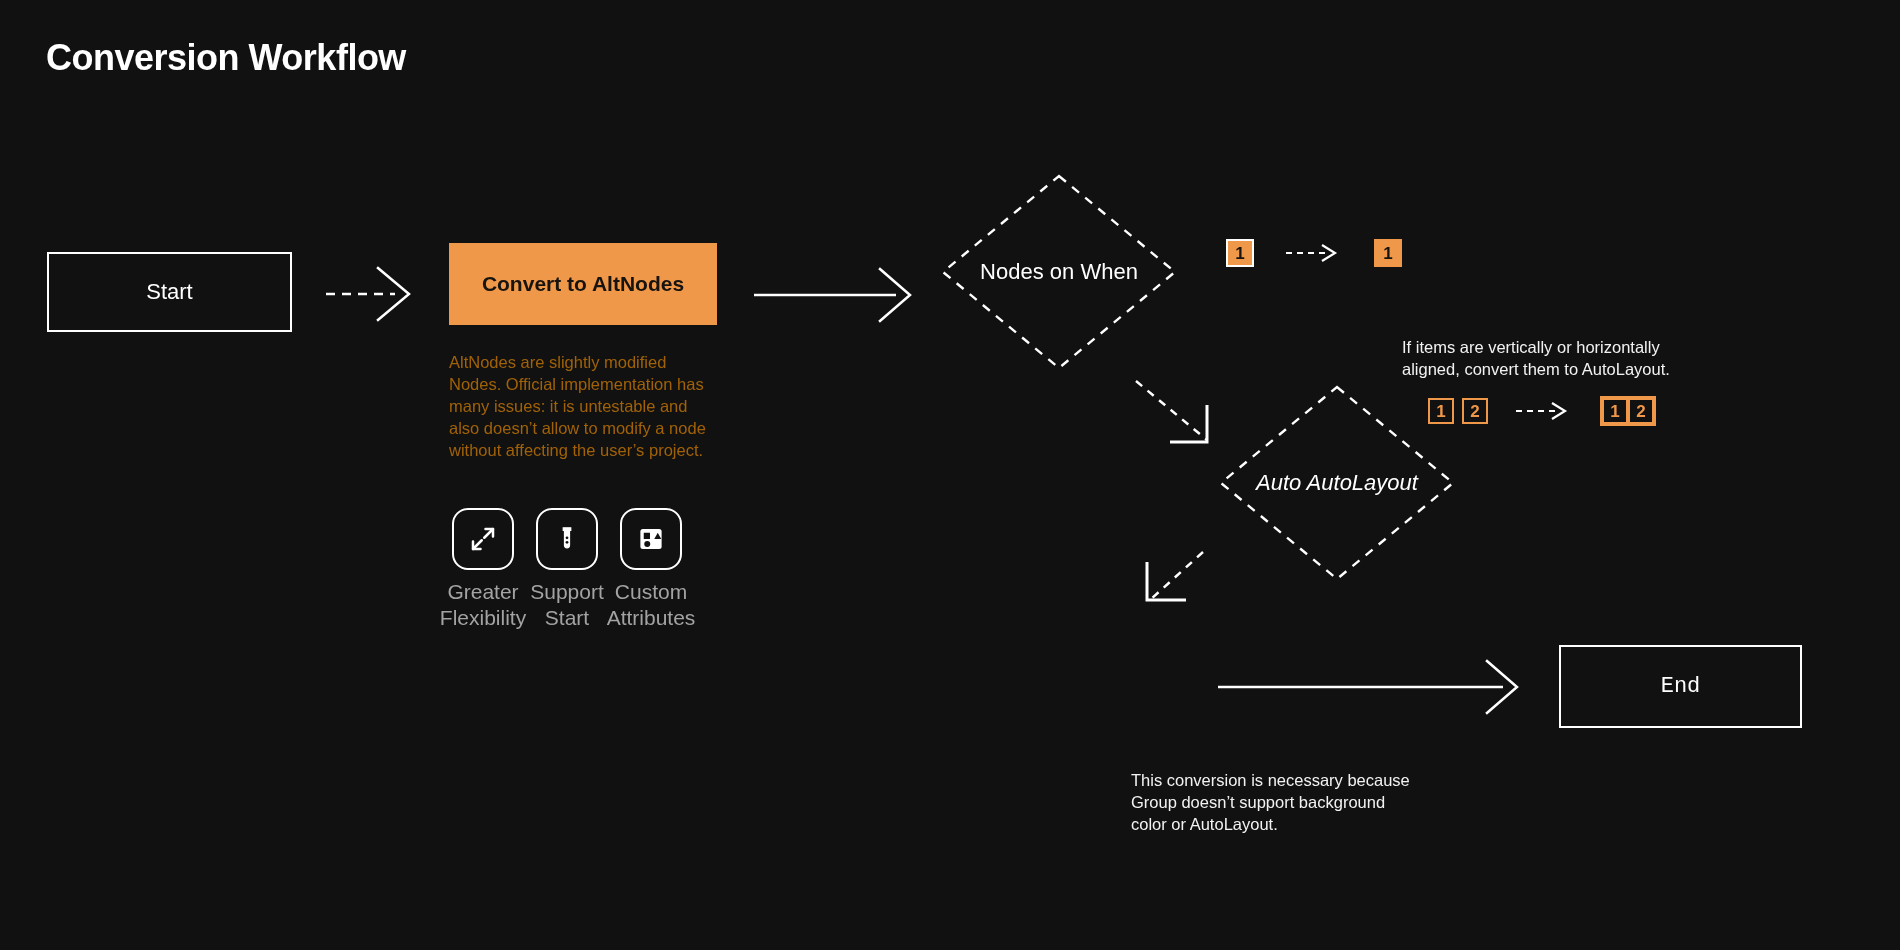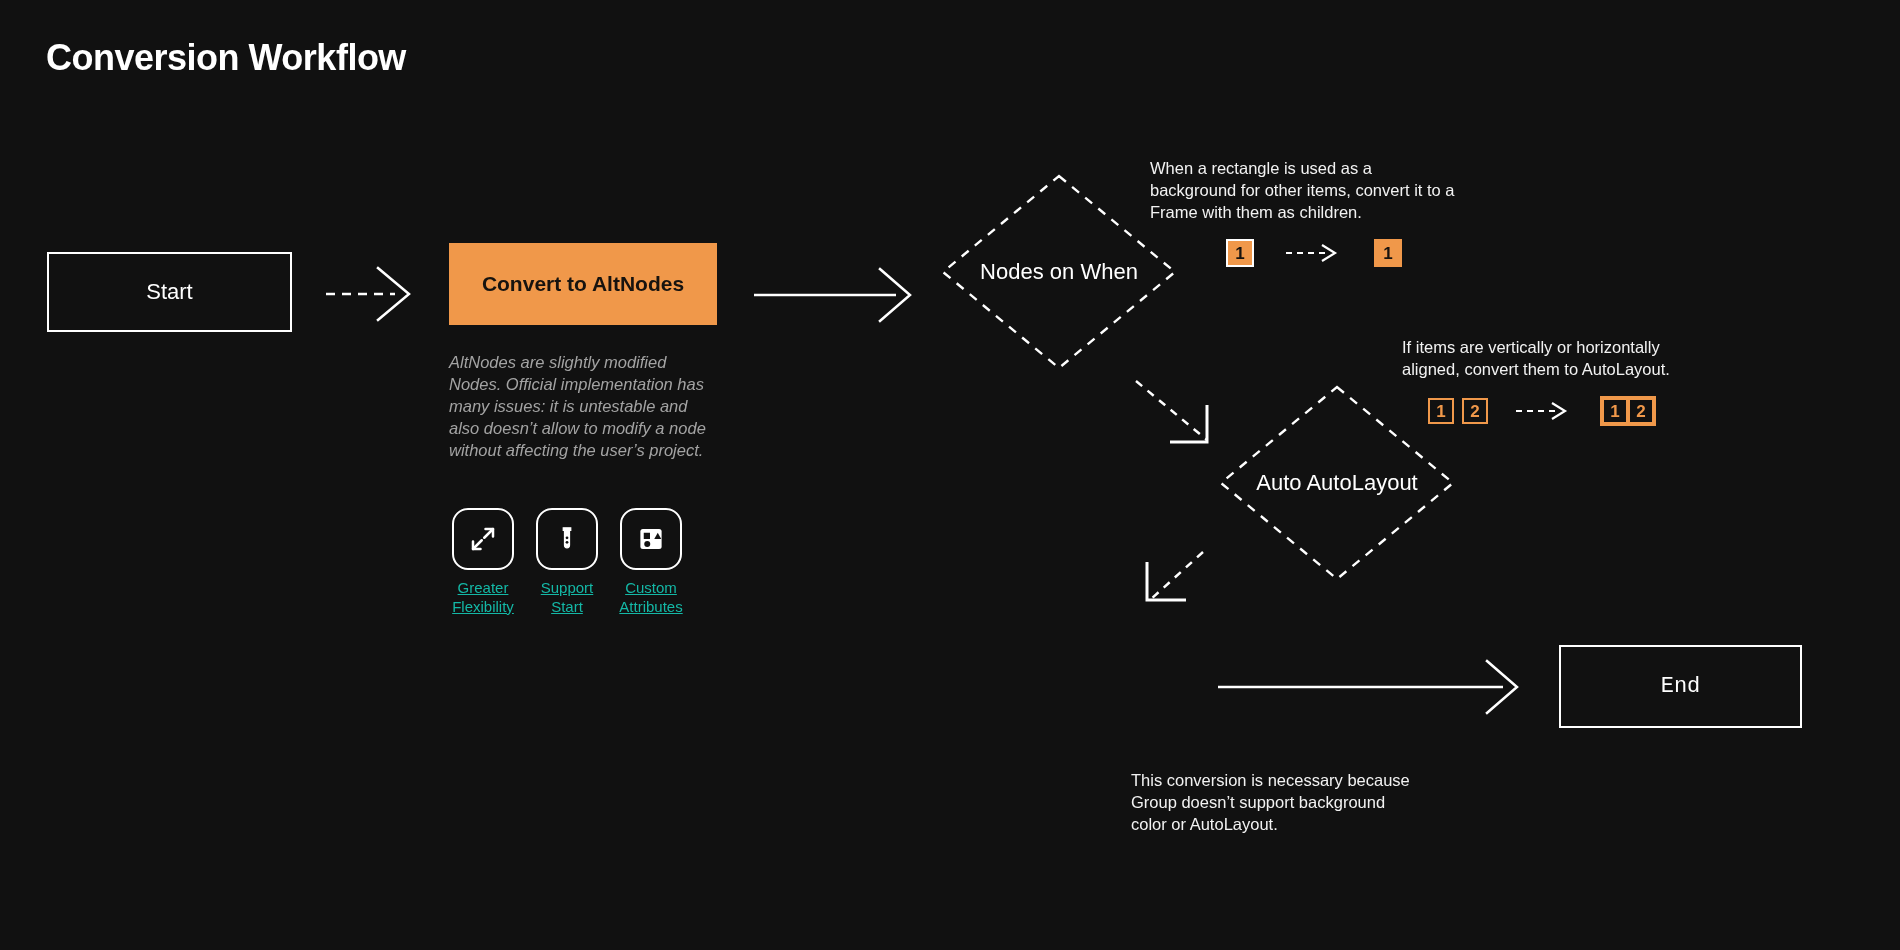--- a/index.html
+++ b/index.html
@@ -39,33 +39,33 @@
 
   
   .diamond-wrap{pointer-events:none;}
   .diamond-wrap svg{display:block;overflow:visible;}
   .diamond-label{
     position:absolute;left:0;top:0;width:100%;height:100%;
     display:flex;align-items:center;justify-content:center;
     font-size:22px;color:#ffffff;white-space:nowrap;
   }
   #dia-nodes-on-rect{left:940px;top:173px;width:238px;height:198px;}
-  #dia-auto-autolayout{left:1218px;top:384px;width:238px;height:198px;}
+  #dia-auto-autolayout{left:1218px;top:384px;width:238px;height:198px;font-style:italic;}
   #dia-group-to-frame{left:940px;top:548px;width:238px;height:198px;}
 
   
   .note{
     font-size:16.5px;line-height:1.32;color:#f2f2f2;
   }
   #note-rect{left:1150px;top:158px;width:312px;}
   #note-autolayout{left:1402px;top:337px;width:320px;}
   #note-group{left:1131px;top:770px;width:290px;}
   #convert-desc{
     left:449px;top:352px;width:272px;
-    font-size:16.5px;line-height:1.33;color:#a3a3a3;font-style:italic;
+    font-size:16.5px;line-height:1.33;color:#a16207;
   }
 
   
   .badge-row{display:flex;align-items:center;}
   .badge{
     box-sizing:border-box;
     display:flex;align-items:center;justify-content:center;
     font-size:17px;font-weight:600;line-height:1;
   }
   
@@ -102,23 +102,22 @@
 
   
   #features{left:451px;top:508px;display:flex;gap:20px;}
   .feature{width:64px;display:flex;flex-direction:column;align-items:center;}
   .feature .chip{
     width:62px;height:62px;box-sizing:border-box;
     border:2px solid #ffffff;border-radius:16px;background:#111111;
     display:flex;align-items:center;justify-content:center;
   }
   .feature .cap{
-    margin-top:9px;text-align:center;font-size:15px;line-height:1.24;color:#14b8a6;
+    margin-top:9px;text-align:center;font-size:21px;line-height:1.24;color:#a3a3a3;
     white-space:pre-line;
-    text-decoration:underline;
   }
 
   
   #connectors{position:absolute;left:0;top:0;width:1900px;height:950px;pointer-events:none;}
 </style>
 </head>
 <body>
 
 <div class="stage">
 
@@ -216,21 +215,20 @@
       <polygon points="119,3 235,99 119,195 3,99" fill="none" stroke="#ffffff" stroke-width="2.4" stroke-dasharray="9 8"></polygon>
     </svg>
     <div class="diamond-label">Auto AutoLayout</div>
   </div>
 
 
   <div class="abs flow-box" id="end-box">
     <span>End</span>
   </div>
 
-  <div class="abs note" id="note-rect">When a rectangle is used as a background for other items, convert it to a Frame with them as children.</div>
 
   <div class="abs badge-row" id="anno-rect">
     <div class="badge solid-white">1</div>
     <div class="gap"></div>
     <div class="mini-arrow">
       <svg width="58" height="18" viewBox="0 0 58 18">
         <line x1="0" y1="9" x2="40" y2="9" stroke="#ffffff" stroke-width="2.2" stroke-dasharray="6 5"></line>
         <polyline points="36,1 49,9 36,17" fill="none" stroke="#ffffff" stroke-width="2.2"></polyline>
       </svg>
     </div>

